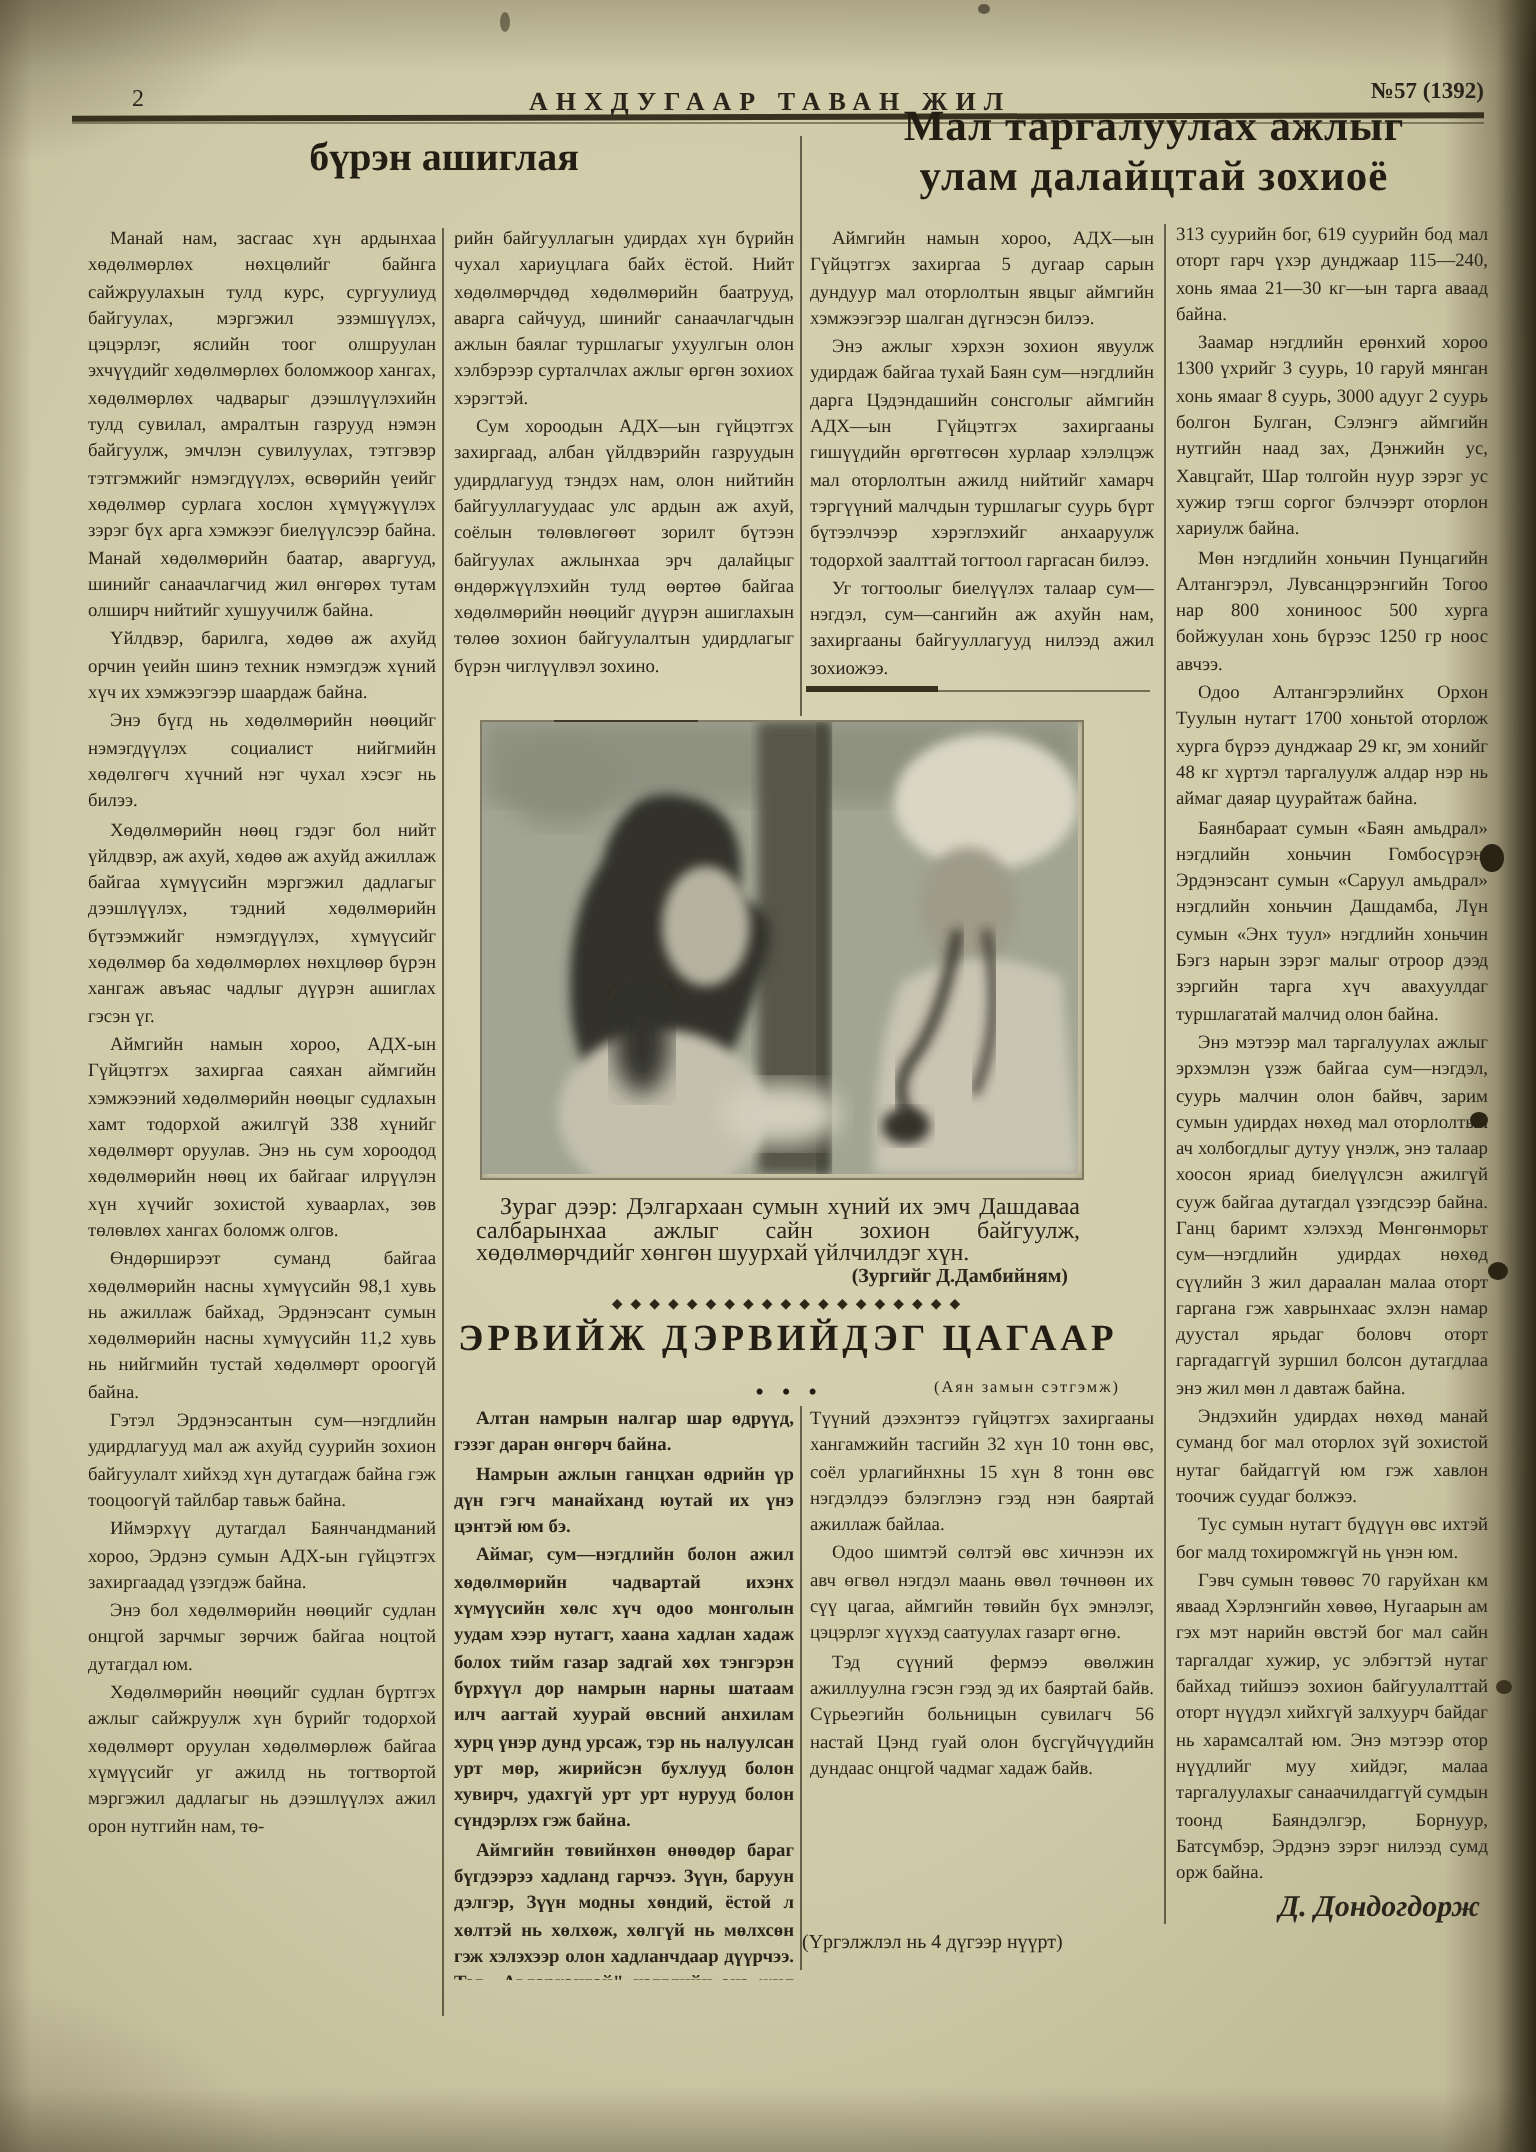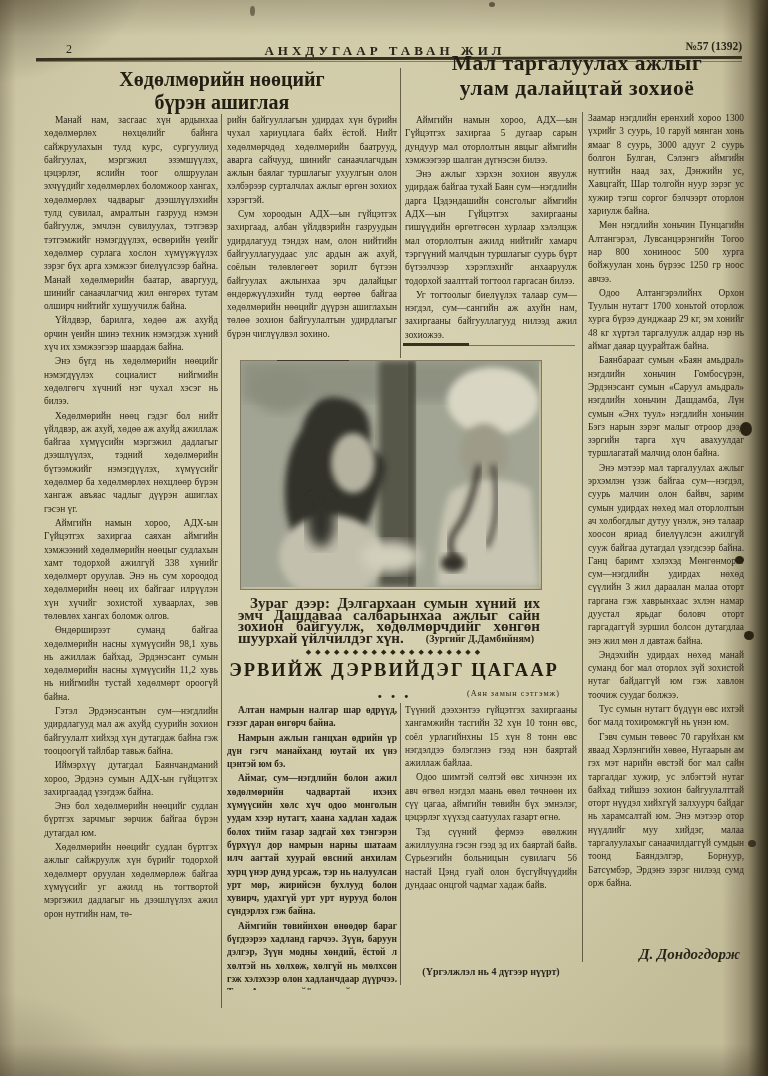--- a/index.html
+++ b/index.html
@@ -23,49 +23,48 @@
   .mast-issue{position:absolute;right:26px;top:40px;font-size:11.5px;font-weight:bold;}
   .headline{position:absolute;text-align:center;font-weight:bold;color:#221e14;}
   .headline .l{display:block;}
   .h1a{left:48px;top:68px;width:348px;font-size:20px;line-height:23px;}
   .h2a{left:408px;top:51px;width:338px;font-size:21.5px;line-height:25px;letter-spacing:.5px;}
   .col{position:absolute;text-align:justify;font-size:9.4px;line-height:13.3px;overflow:hidden;}
   .col p{margin:0 0 1px 0;text-indent:11px;}
   .col.flush p:first-child{text-indent:0;}
   .photo{position:absolute;left:240px;top:360px;width:300px;height:228px;
     border:1px solid rgba(70,64,50,.6);box-shadow:0 0 6px rgba(60,52,36,.35) inset;}
-  .caption{position:absolute;left:238px;top:598px;width:302px;font-size:15px;
-    line-height:11.5px;font-weight:bold;text-align:justify;}
+  .caption{position:absolute;left:238px;top:598px;width:302px;font-size:12px;
+    line-height:11.5px;font-weight:normal;text-align:justify;}
   .caption p{margin:0;text-indent:12px;}
   .credit{position:absolute;left:238px;top:633px;width:296px;text-align:right;
     font-size:10px;font-weight:bold;}
   .ornament{position:absolute;left:250px;top:648px;width:290px;text-align:center;
     font-family:"DejaVu Sans",sans-serif;font-size:7px;letter-spacing:4px;color:#2c2716;}
   .h3a{left:228px;top:659px;width:332px;font-size:18.5px;line-height:22px;letter-spacing:2px;}
   .sub3{position:absolute;left:228px;top:689px;width:332px;text-align:right;font-size:8.2px;letter-spacing:1px;}
   .byline{position:absolute;left:588px;top:946px;width:152px;text-align:right;
     font-weight:bold;font-style:italic;font-size:15px;}
-  .cont{position:absolute;left:401px;top:966px;width:180px;text-align:center;
-    font-weight:bold;font-size:10px;}
+  .cont{position:absolute;left:401px;top:966px;width:180px;
+    font-weight:normal;font-size:10px;}
   .speck{position:absolute;background:#2a2212;border-radius:50%;}
   .divider2{position:absolute;border-top:1px solid #38311f;border-bottom:1px solid #38311f;height:2px;}
 </style>
 </head>
 <body>
 
 <div class="page">
 
   <div class="mast-num">2</div>
   <div class="mast-title">АНХДУГААР ТАВАН ЖИЛ</div>
   <div class="mast-issue">№57 (1392)</div>
   <div class="rule-h" style="left:36px;top:57px;width:706px;height:2.5px;transform:rotate(-.15deg);"></div>
   <div class="rule-h" style="left:36px;top:61px;width:706px;height:.7px;opacity:.5;"></div>
 
   <div class="headline h1a">
-    <span class="l">Хөдөлмөрийн нөөцийг</span>
     <span class="l">бүрэн ашиглая</span>
   </div>
 
   <div class="headline h2a">
     <span class="l">Мал таргалуулах ажлыг</span>
     <span class="l">улам далайцтай зохиоё</span>
   </div>
 
   <div class="rule-v" style="left:221px;top:114px;height:894px;"></div>
   <div class="rule-v" style="left:400px;top:68px;height:290px;"></div>
@@ -74,37 +73,38 @@
 
   <div class="col" style="left:44px;top:114px;width:174px;height:898px;">
       <p>Манай нам, засгаас хүн ардынхаа хөдөлмөрлөх нөхцөлийг байнга сайжруулахын тулд курс, сургуулиуд байгуулах, мэргэжил эзэмшүүлэх, цэцэрлэг, яслийн тоог олшруулан эхчүүдийг хөдөлмөрлөх боломжоор хангах, хөдөлмөрлөх чадварыг дээшлүүлэхийн тулд сувилал, амралтын газрууд нэмэн байгуулж, эмчлэн сувилуулах, тэтгэвэр тэтгэмжийг нэмэгдүүлэх, өсвөрийн үеийг хөдөлмөр сурлага хослон хүмүүжүүлэх зэрэг бүх арга хэмжээг биелүүлсээр байна. Манай хөдөлмөрийн баатар, аваргууд, шинийг санаачлагчид жил өнгөрөх тутам олширч нийтийг хушуучилж байна.</p>
       <p>Үйлдвэр, барилга, хөдөө аж ахуйд орчин үеийн шинэ техник нэмэгдэж хүний хүч их хэмжээгээр шаардаж байна.</p>
       <p>Энэ бүгд нь хөдөлмөрийн нөөцийг нэмэгдүүлэх социалист нийгмийн хөдөлгөгч хүчний нэг чухал хэсэг нь билээ.</p>
       <p>Хөдөлмөрийн нөөц гэдэг бол нийт үйлдвэр, аж ахуй, хөдөө аж ахуйд ажиллаж байгаа хүмүүсийн мэргэжил дадлагыг дээшлүүлэх, тэдний хөдөлмөрийн бүтээмжийг нэмэгдүүлэх, хүмүүсийг хөдөлмөр ба хөдөлмөрлөх нөхцлөөр бүрэн хангаж авъяас чадлыг дүүрэн ашиглах гэсэн үг.</p>
       <p>Аймгийн намын хороо, АДХ-ын Гүйцэтгэх захиргаа саяхан аймгийн хэмжээний хөдөлмөрийн нөөцыг судлахын хамт тодорхой ажилгүй 338 хүнийг хөдөлмөрт оруулав. Энэ нь сум хороодод хөдөлмөрийн нөөц их байгааг илрүүлэн хүн хүчийг зохистой хуваарлах, зөв төлөвлөх хангах боломж олгов.</p>
       <p>Өндөрширээт суманд байгаа хөдөлмөрийн насны хүмүүсийн 98,1 хувь нь ажиллаж байхад, Эрдэнэсант сумын хөдөлмөрийн насны хүмүүсийн 11,2 хувь нь нийгмийн тустай хөдөлмөрт ороогүй байна.</p>
       <p>Гэтэл Эрдэнэсантын сум—нэгдлийн удирдлагууд мал аж ахуйд суурийн зохион байгуулалт хийхэд хүн дутагдаж байна гэж тооцоогүй тайлбар тавьж байна.</p>
       <p>Иймэрхүү дутагдал Баянчандманий хороо, Эрдэнэ сумын АДХ-ын гүйцэтгэх захиргаадад үзэгдэж байна.</p>
-      <p>Энэ бол хөдөлмөрийн нөөцийг судлан бүртгэх зарчмыг зөрчиж байгаа бүрэн дутагдал юм.</p>
+      <p>Энэ бол хөдөлмөрийн нөөцийг судлан онцгой зарчмыг зөрчиж байгаа ноцтой дутагдал юм.</p>
       <p>Хөдөлмөрийн нөөцийг судлан бүртгэх ажлыг сайжруулж хүн бүрийг тодорхой хөдөлмөрт оруулан хөдөлмөрлөж байгаа хүмүүсийг уг ажилд нь тогтвортой мэргэжил дадлагыг нь дээшлүүлэх ажил орон нутгийн нам, тө-</p>
     </div>
   <div class="col flush" style="left:227px;top:114px;width:170px;height:240px;">
       <p>рийн байгууллагын удирдах хүн бүрийн чухал хариуцлага байх ёстой. Нийт хөдөлмөрчдөд хөдөлмөрийн баатрууд, аварга сайчууд, шинийг санаачлагчдын ажлын баялаг туршлагыг ухуулгын олон хэлбэрээр сурталчлах ажлыг өргөн зохиох хэрэгтэй.</p>
       <p>Сум хороодын АДХ—ын гүйцэтгэх захиргаад, албан үйлдвэрийн газруудын удирдлагууд тэндэх нам, олон нийтийн байгууллагуудаас улс ардын аж ахуй, соёлын төлөвлөгөөт зорилт бүтээн байгуулах ажлынхаа эрч далайцыг өндөржүүлэхийн тулд өөртөө байгаа хөдөлмөрийн нөөцийг дүүрэн ашиглахын төлөө зохион байгуулалтын удирдлагыг бүрэн чиглүүлвэл зохино.</p>
     </div>
   <div class="divider2" style="left:277px;top:360px;width:72px;"></div>
 
   <div class="col" style="left:405px;top:114px;width:172px;height:224px;">
       <p>Аймгийн намын хороо, АДХ—ын Гүйцэтгэх захиргаа 5 дугаар сарын дундуур мал оторлолтын явцыг аймгийн хэмжээгээр шалган дүгнэсэн билээ.</p>
       <p>Энэ ажлыг хэрхэн зохион явуулж удирдаж байгаа тухай Баян сум—нэгдлийн дарга Цэдэндашийн сонсголыг аймгийн АДХ—ын Гүйцэтгэх захиргааны гишүүдийн өргөтгөсөн хурлаар хэлэлцэж мал оторлолтын ажилд нийтийг хамарч тэргүүний малчдын туршлагыг суурь бүрт бүтээлчээр хэрэглэхийг анхааруулж тодорхой заалттай тогтоол гаргасан билээ.</p>
       <p>Уг тогтоолыг биелүүлэх талаар сум—нэгдэл, сум—сангийн аж ахуйн нам, захиргааны байгууллагууд нилээд ажил зохиожээ.</p>
     </div>
   <div class="rule-h" style="left:403px;top:343px;width:66px;height:3px;"></div>
   <div class="rule-h" style="left:403px;top:345px;width:172px;height:.8px;opacity:.6;"></div>
   <div class="col flush" style="left:588px;top:112px;width:156px;height:830px;">
+      <p>313 суурийн бог, 619 суурийн бод мал оторт гарч үхэр дунджаар 115—240, хонь ямаа 21—30 кг—ын тарга аваад байна.</p>
       <p>Заамар нэгдлийн ерөнхий хороо 1300 үхрийг 3 суурь, 10 гаруй мянган хонь ямааг 8 суурь, 3000 адууг 2 суурь болгон Булган, Сэлэнгэ аймгийн нутгийн наад зах, Дэнжийн ус, Хавцгайт, Шар толгойн нуур зэрэг ус хужир тэгш соргог бэлчээрт оторлон хариулж байна.</p>
       <p>Мөн нэгдлийн хоньчин Пунцагийн Алтангэрэл, Лувсанцэрэнгийн Тогоо нар 800 хониноос 500 хурга бойжуулан хонь бүрээс 1250 гр ноос авчээ.</p>
       <p>Одоо Алтангэрэлийнх Орхон Туулын нутагт 1700 хоньтой оторлож хурга бүрээ дунджаар 29 кг, эм хонийг 48 кг хүртэл таргалуулж алдар нэр нь аймаг даяар цуурайтаж байна.</p>
       <p>Баянбараат сумын «Баян амьдрал» нэгдлийн хоньчин Гомбосүрэн, Эрдэнэсант сумын «Саруул амьдрал» нэгдлийн хоньчин Дашдамба, Лүн сумын «Энх туул» нэгдлийн хоньчин Бэгз нарын зэрэг малыг отроор дээд зэргийн тарга хүч авахуулдаг туршлагатай малчид олон байна.</p>
       <p>Энэ мэтээр мал таргалуулах ажлыг эрхэмлэн үзэж байгаа сум—нэгдэл, суурь малчин олон байвч, зарим сумын удирдах нөхөд мал оторлолтын ач холбогдлыг дутуу үнэлж, энэ талаар хоосон яриад биелүүлсэн ажилгүй сууж байгаа дутагдал үзэгдсээр байна. Ганц баримт хэлэхэд Мөнгөнморьт сум—нэгдлийн удирдах нөхөд сүүлийн 3 жил дараалан малаа оторт гаргана гэж хаврынхаас эхлэн намар дуустал ярьдаг боловч оторт гаргадаггүй зуршил болсон дутагдлаа энэ жил мөн л давтаж байна.</p>
       <p>Эндэхийн удирдах нөхөд манай суманд бог мал оторлох зүй зохистой нутаг байдаггүй юм гэж хавлон тоочиж суудаг болжээ.</p>
       <p>Тус сумын нутагт бүдүүн өвс ихтэй бог малд тохиромжгүй нь үнэн юм.</p>
       <p>Гэвч сумын төвөөс 70 гаруйхан км яваад Хэрлэнгийн хөвөө, Нугаарын ам гэх мэт нарийн өвстэй бог мал сайн таргалдаг хужир, ус элбэгтэй нутаг байхад тийшээ зохион байгуулалттай оторт нүүдэл хийхгүй залхуурч байдаг нь харамсалтай юм. Энэ мэтээр отор нүүдлийг муу хийдэг, малаа таргалуулахыг санаачилдаггүй сумдын тоонд Баяндэлгэр, Борнуур, Батсүмбэр, Эрдэнэ зэрэг нилээд сумд орж байна.</p>
     </div>
   <div class="byline">Д. Дондогдорж</div>

